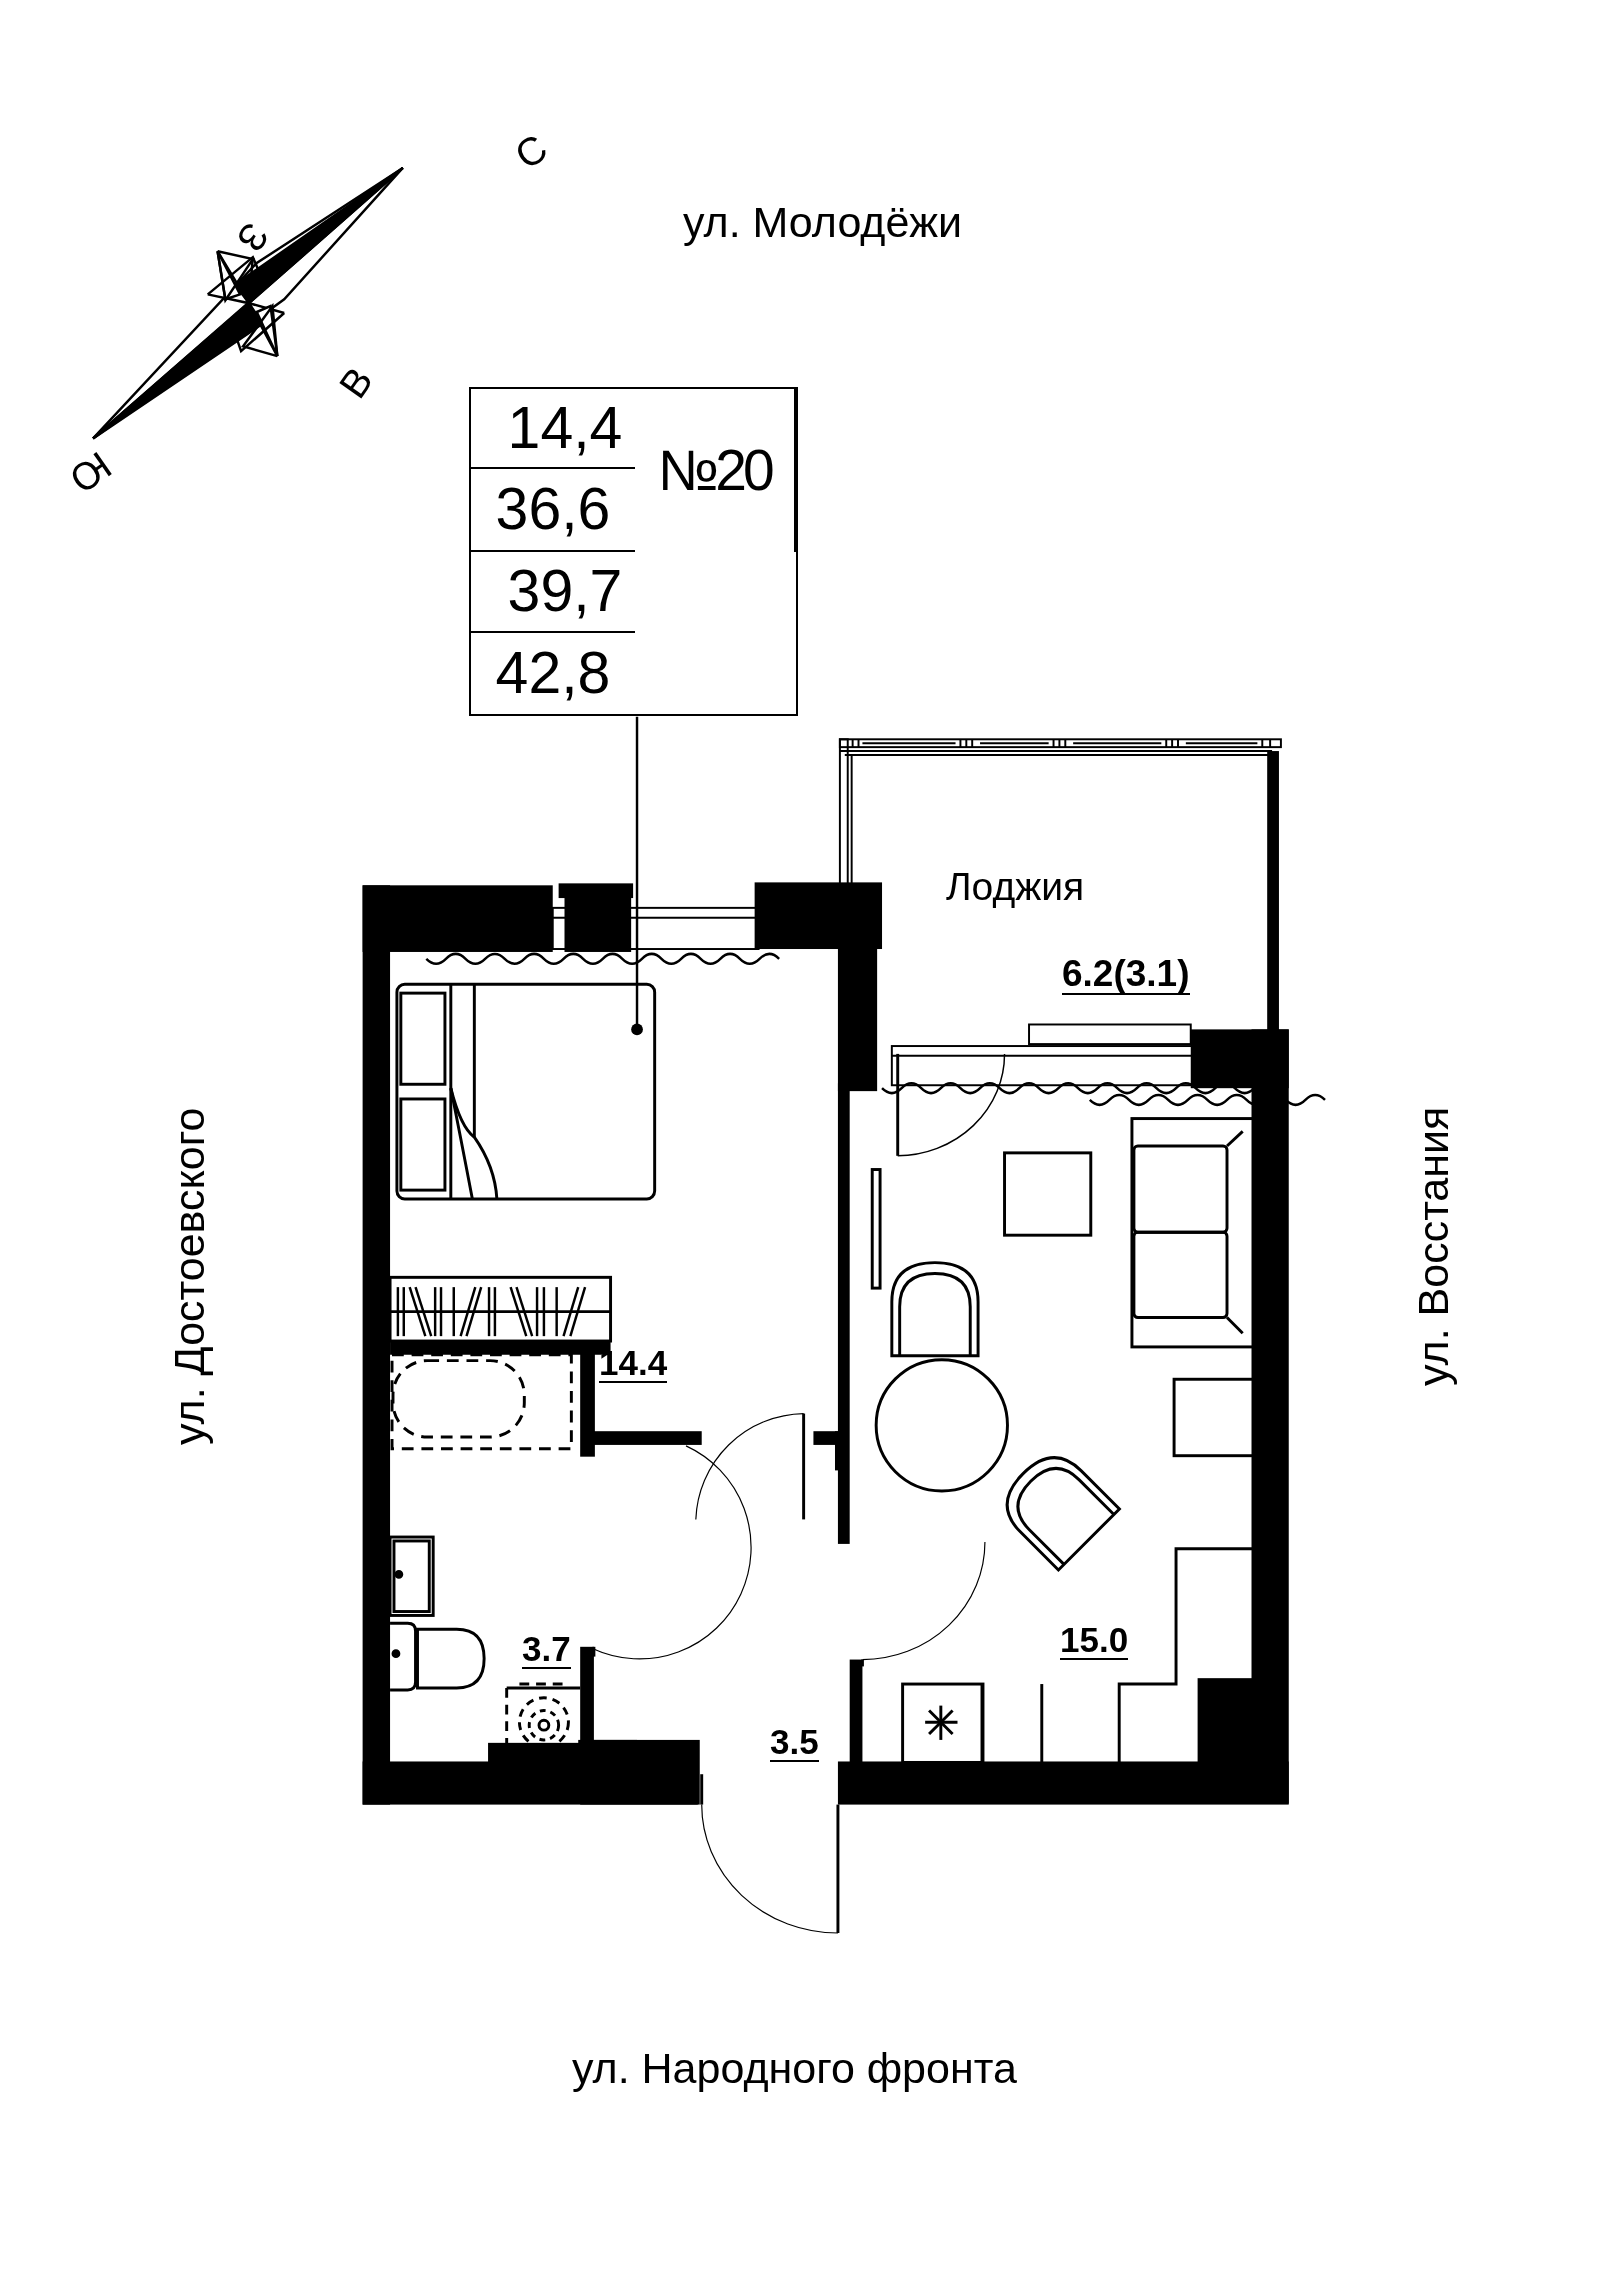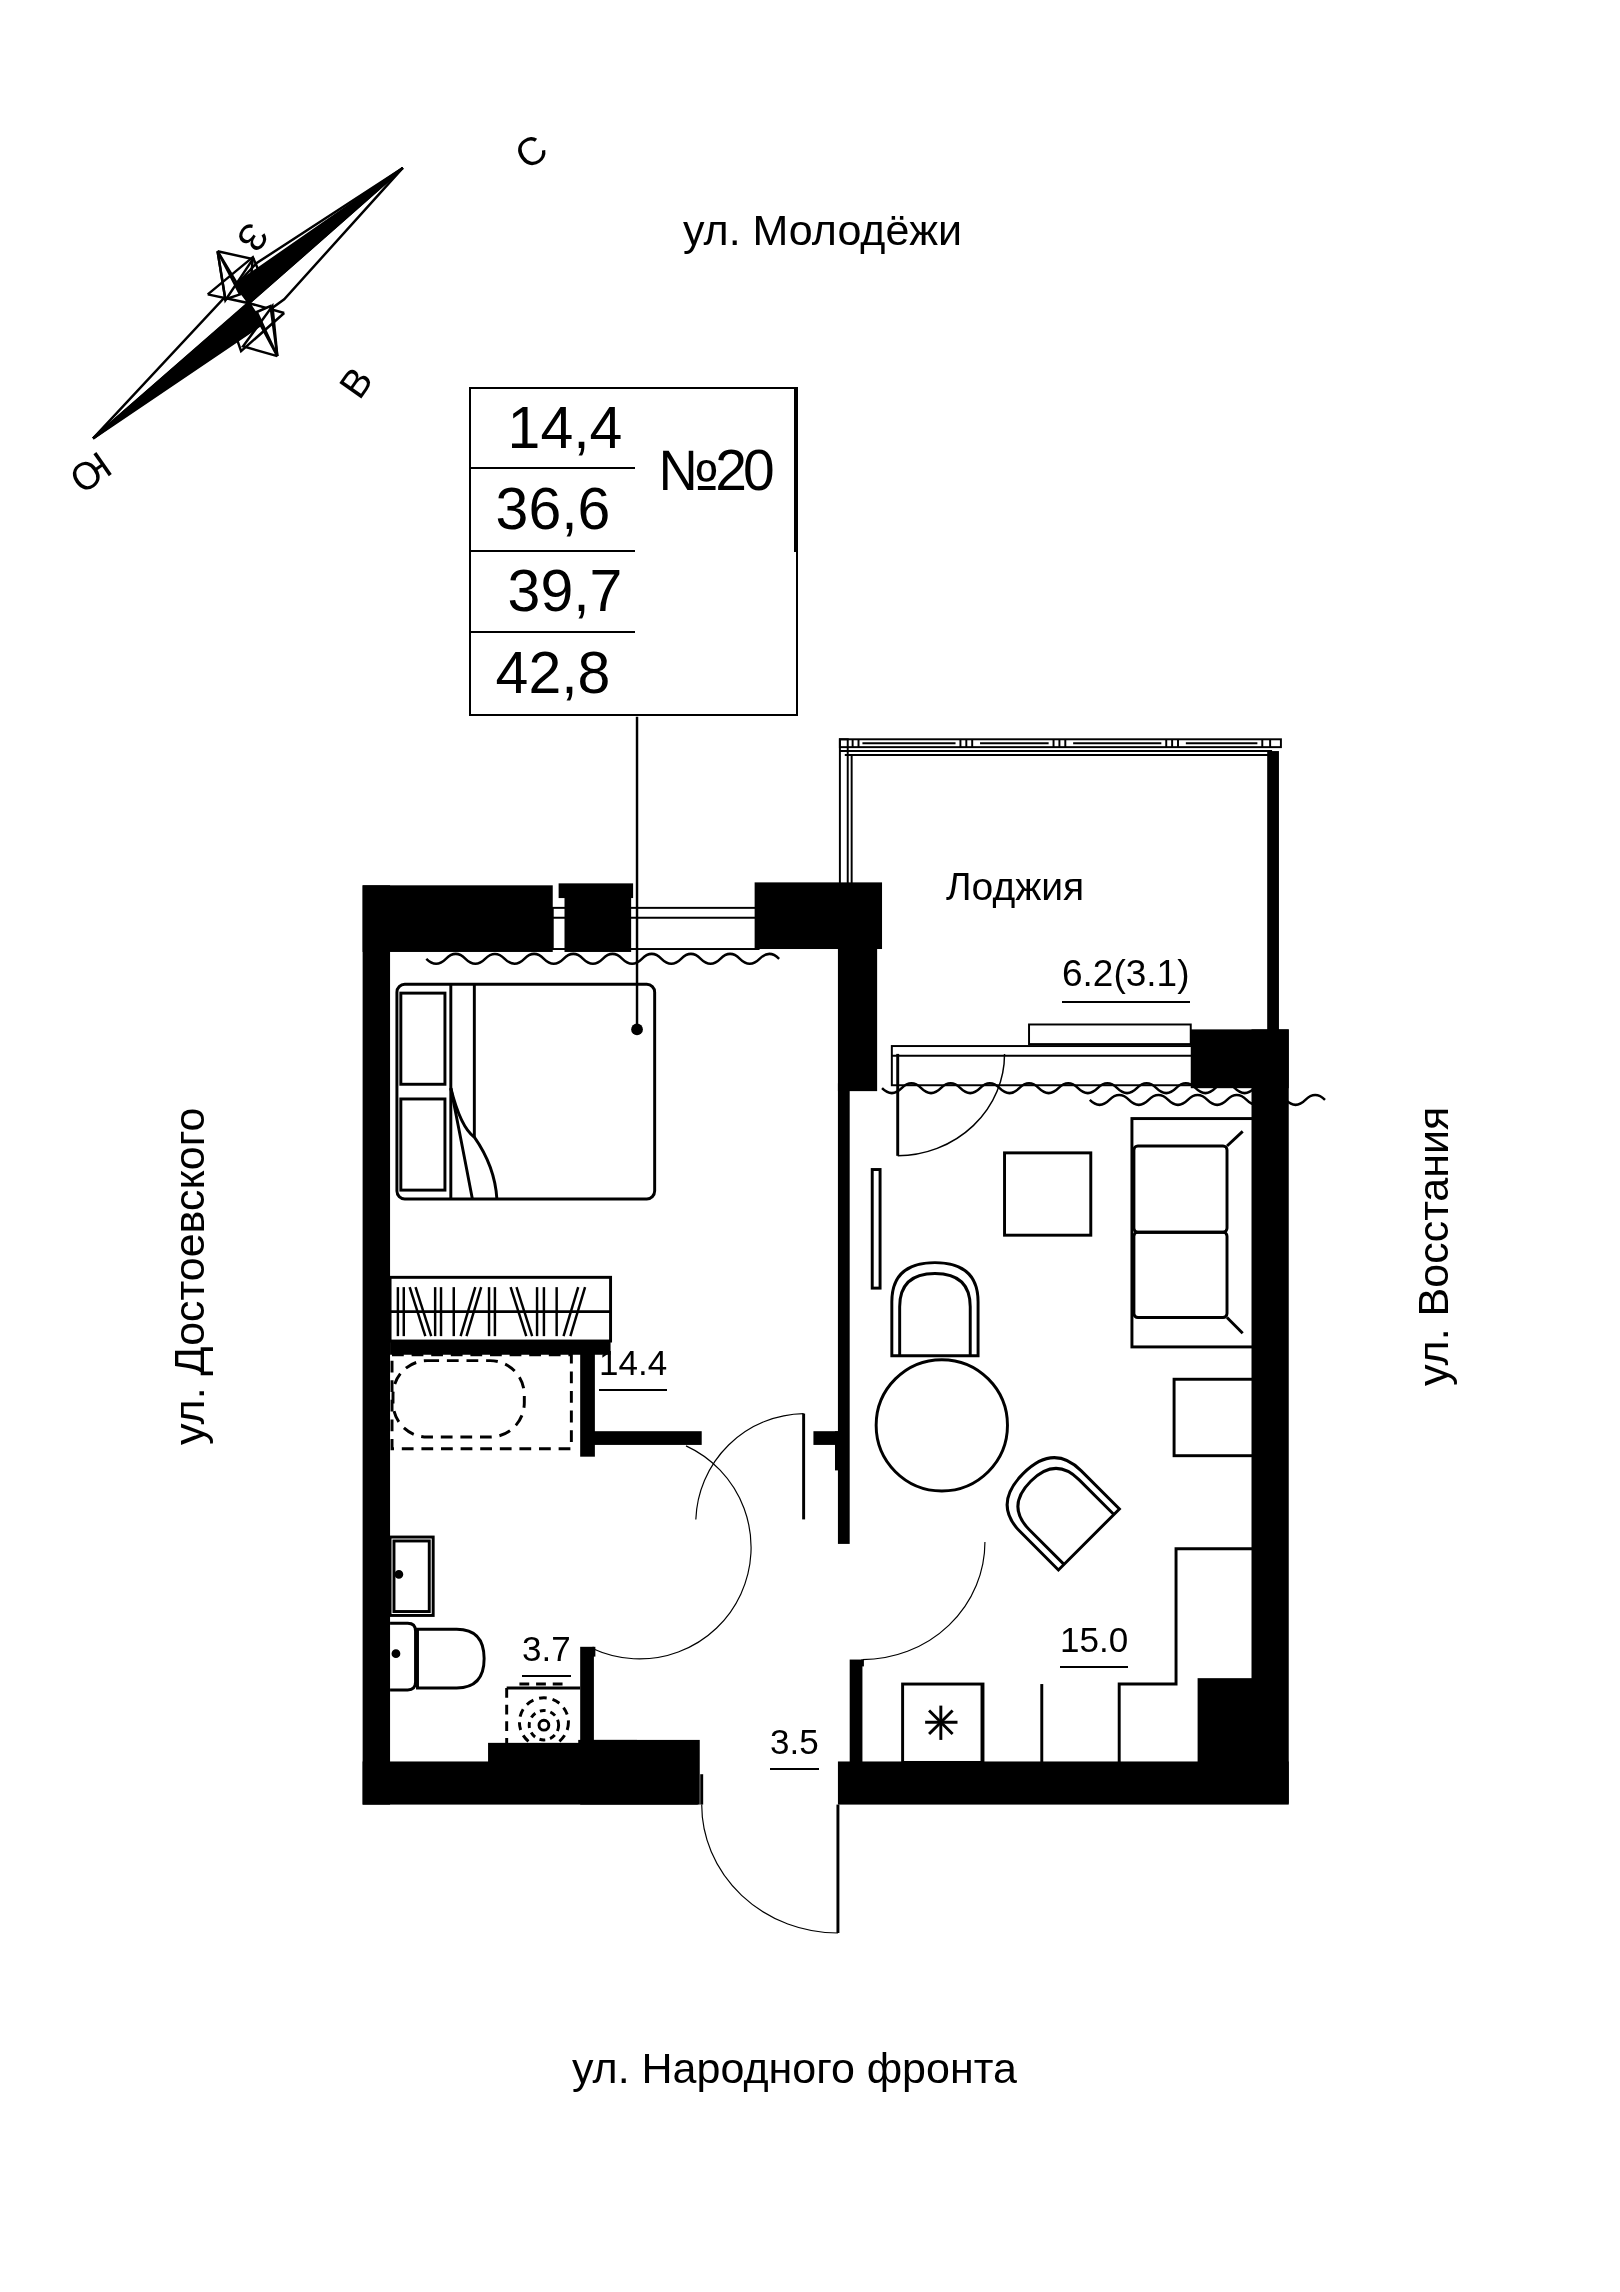--- a/index.html
+++ b/index.html
@@ -14,21 +14,21 @@
                 grid-template-columns: 164px 1fr; grid-template-rows: 1fr 1fr; }
   .info-cell-left { border-right: 2.9px solid #000; display: flex; align-items: center; justify-content: center;
                     font-size: 59px; }
   .info-cell-left.top { border-bottom: 2.9px solid #000; }
   .info-cell-left.num { font-size: 57px; letter-spacing: -3.9px; font-family: "Liberation Sans Narrow", "Liberation Sans", sans-serif; }
   .info-right { display: grid; grid-template-rows: 1fr 1fr; }
   .info-right.top { border-bottom: 2.9px solid #000; }
   .info-val { display: flex; align-items: center; justify-content: center; font-size: 59px; }
   .info-val.upper { border-bottom: 2.9px solid #000; padding-left: 24px; }
   .room-label { font-size: 35px; line-height: 1; white-space: nowrap; }
-  .room-label.ul { border-bottom: 2.9px solid #000; padding-bottom: 9px; }
+  .room-label.ul { border-bottom: 2.9px solid #000; padding-bottom: 1px; font-weight: bold; }
   .compass-letter { font-size: 39px; line-height: 1; }
   svg { position: absolute; left: 0; top: 0; }
 </style>
 </head>
 <body>
 
 <svg width="1620" height="2293" viewBox="0 0 1653 2339">
 
   <g stroke="#000" stroke-width="2.5" fill="none">
 
@@ -245,21 +245,21 @@
     <line x1="948" y1="1745" x2="972" y2="1769"></line>
     <line x1="972" y1="1745" x2="948" y2="1769"></line>
   </g>
 </svg>
 
 <div class="abs compass-letter" style="left:517px; top:132px; transform:rotate(-35deg);">С</div>
 <div class="abs compass-letter" style="left:241px; top:218px; transform:rotate(125deg);">З</div>
 <div class="abs compass-letter" style="left:343px; top:363px; transform:rotate(-55deg);">В</div>
 <div class="abs compass-letter" style="left:71px; top:453px; transform:rotate(145deg);">Ю</div>
 
-<div class="abs street" style="left:683px; top:201px;margin-top:8px;">ул. Молодёжи</div>
+<div class="abs street" style="left:683px; top:201px;">ул. Молодёжи</div>
 <div class="abs street" style="left:572px; top:2047px;">ул. Народного фронта</div>
 <div class="abs street street-vert-left" style="left:168px; top:1445px;">ул. Достоевского</div>
 <div class="abs street street-vert-right" style="left:1412px; top:1386px;">ул. Восстания</div>
 
 <div class="info-table">
   <div class="info-right top">
     <div class="info-val upper">14,4</div>
     <div class="info-val">36,6</div>
   </div>
   <div class="info-cell-left num">№20</div>

